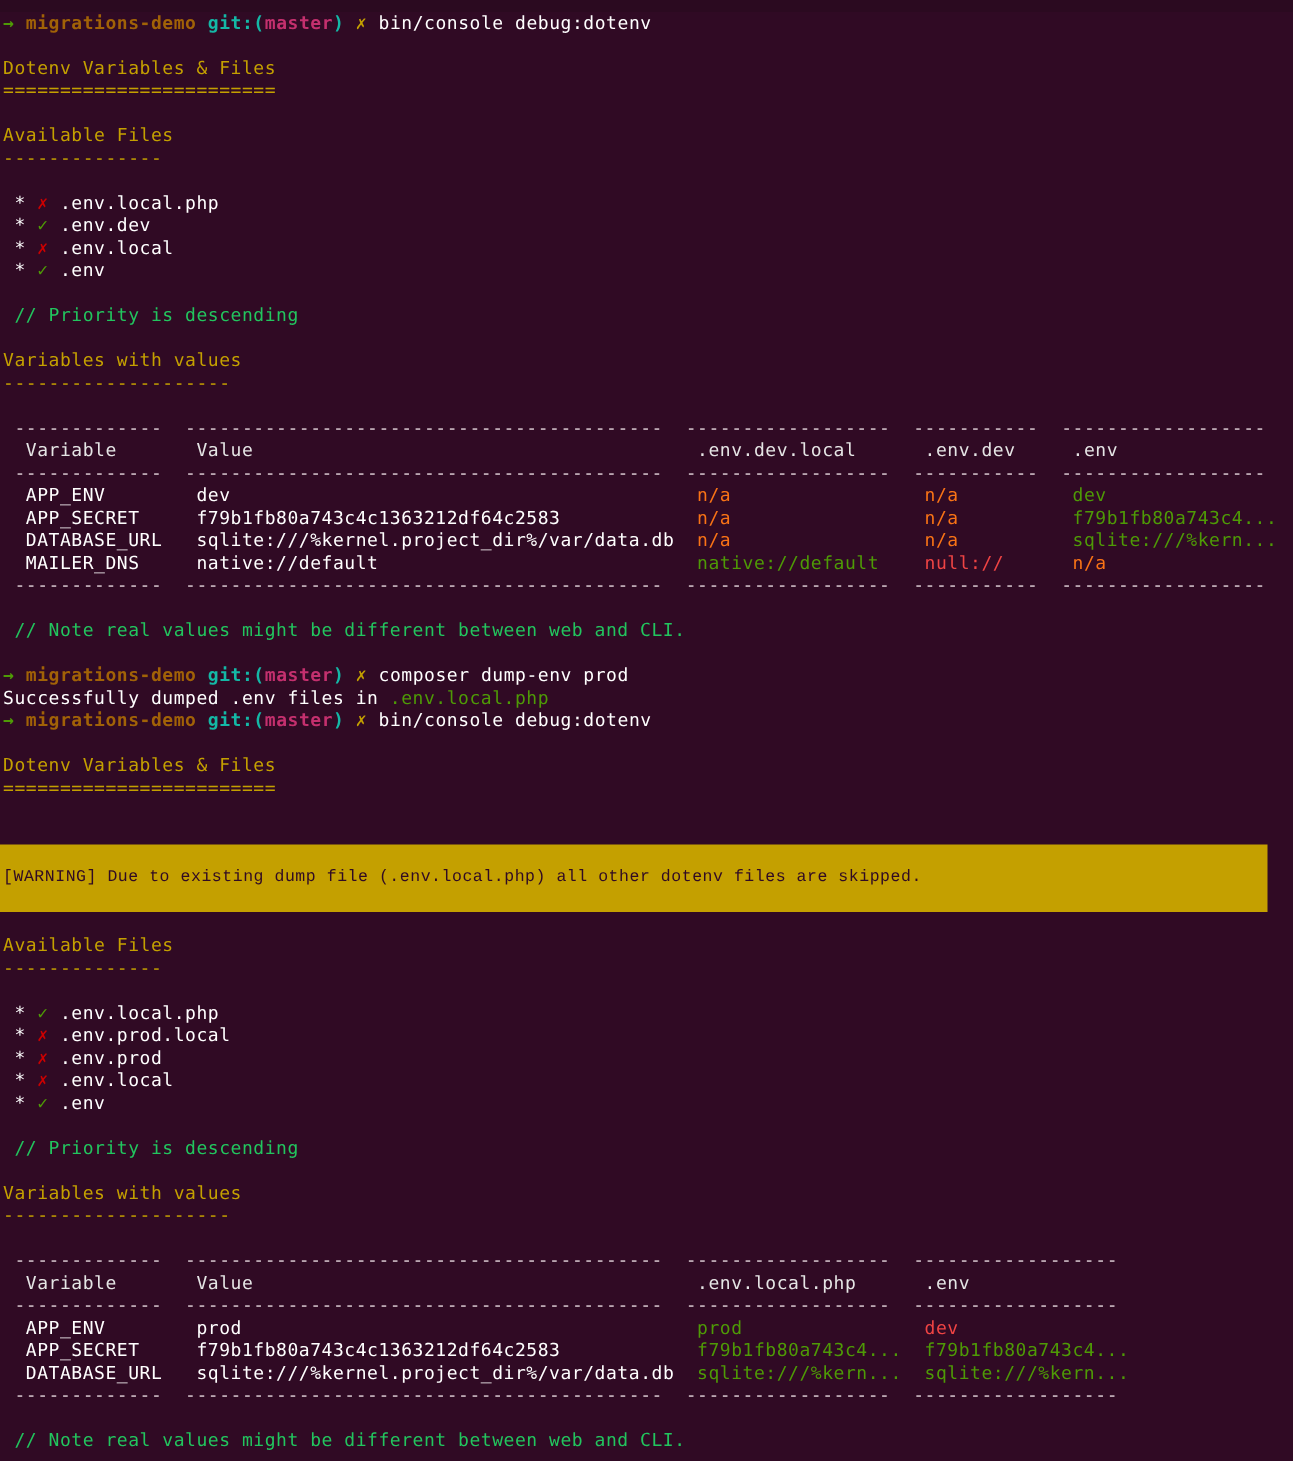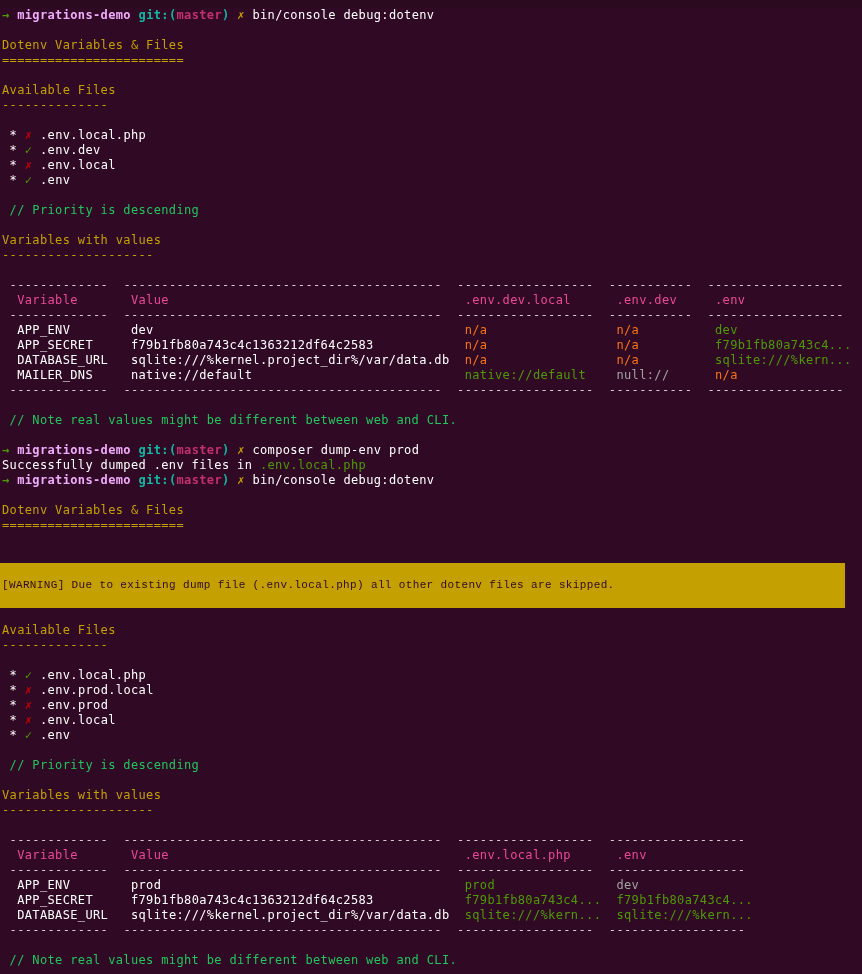--- a/index.html
+++ b/index.html
@@ -41,21 +41,21 @@
     letter-spacing: 0.36px;
   }
   .line.blank { color: transparent; }
 
   
   .c-white  { color: #ffffff; }
   .c-green  { color: #4e9a06; }
 
   
   .prompt-arrow { color: #4e9a06; font-weight: bold; }
-  .prompt-dir   { color: #f0abfc; font-weight: bold; }
+  .prompt-dir   { color: #a16207; font-weight: bold; }
   .prompt-git   { color: #14b8a6; font-weight: bold; }
   .prompt-branch{ color: #c4306e; font-weight: bold; }
   .prompt-dirty { color: #c4a000; font-weight: bold; }
   .prompt-cmd   { color: #ffffff; }
 
   
   .heading { color: #c4a000; }
   .rule-eq { color: #c4a000; }
   .rule-dash { color: #c4a000; }
 
@@ -79,26 +79,26 @@
   .warn-text {
     height: 15px;
     line-height: 15px;
     white-space: pre;
     padding-left: 2px;
     font-size: 11px;
     letter-spacing: 0.36px;
     font-family: Liberation Mono, monospace;
   }
   .sep { color: #d8c8d0; }
-  .th  { color: #ec4899; }
+  .th  { color: #e5e5e5; }
   .cell-name { color: #ffffff; }
   .cell-val  { color: #ffffff; }
   .cell-na   { color: #f97316; }
   .cell-src  { color: #4e9a06; }
-  .cell-over { color: #a3a3a3; }
+  .cell-over { color: #ef4444; }
 </style>
 </head>
 <body>
 
 <div class="titlebar"></div>
 
 <div class="term">
   <div id="stream">
       <div class="line"><span class="prompt-arrow">→</span><span> </span><span class="prompt-dir">migrations-demo</span><span> </span><span class="prompt-git">git:(</span><span class="prompt-branch">master</span><span class="prompt-git">)</span><span> </span><span class="prompt-dirty">✗</span><span> </span><span class="prompt-cmd">bin/console debug:dotenv</span></div>
       <div class="line blank"> </div>

